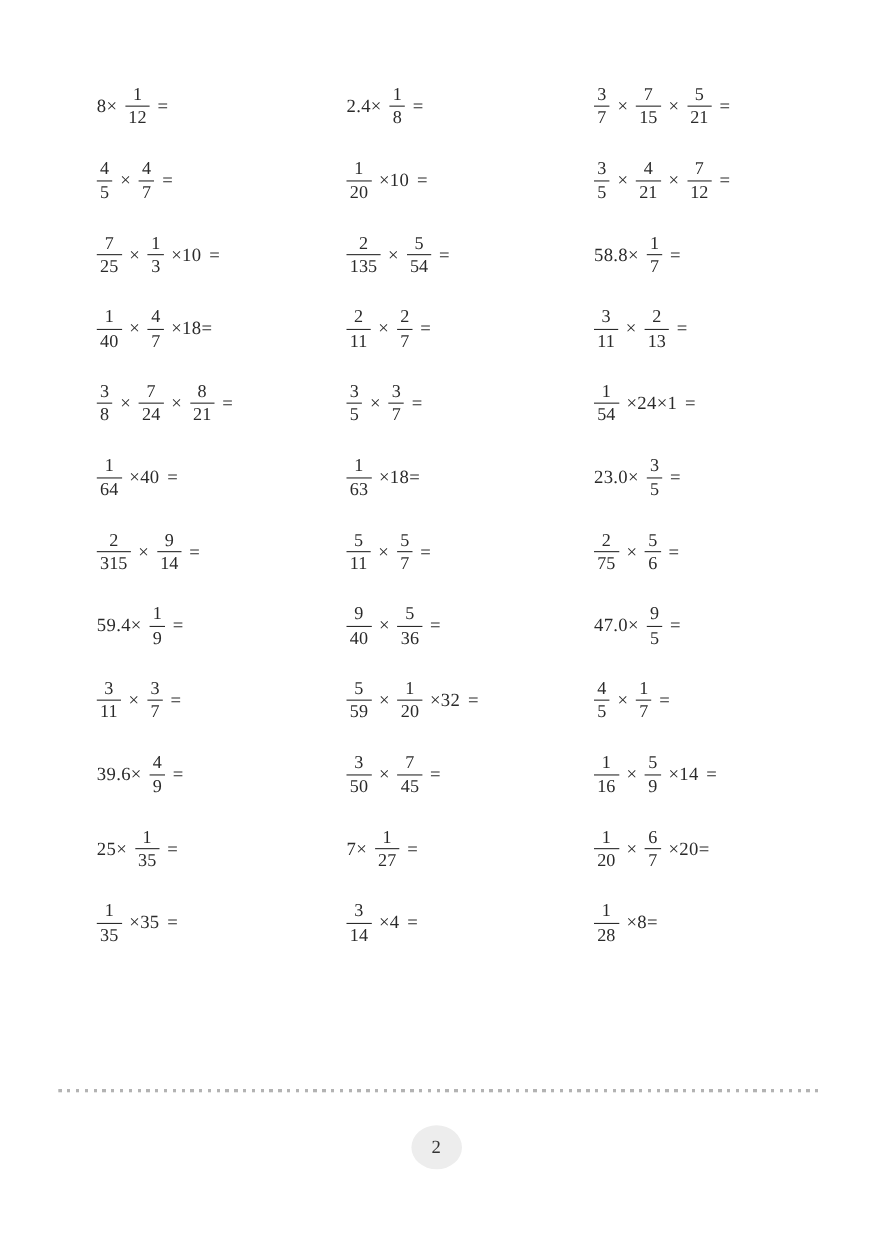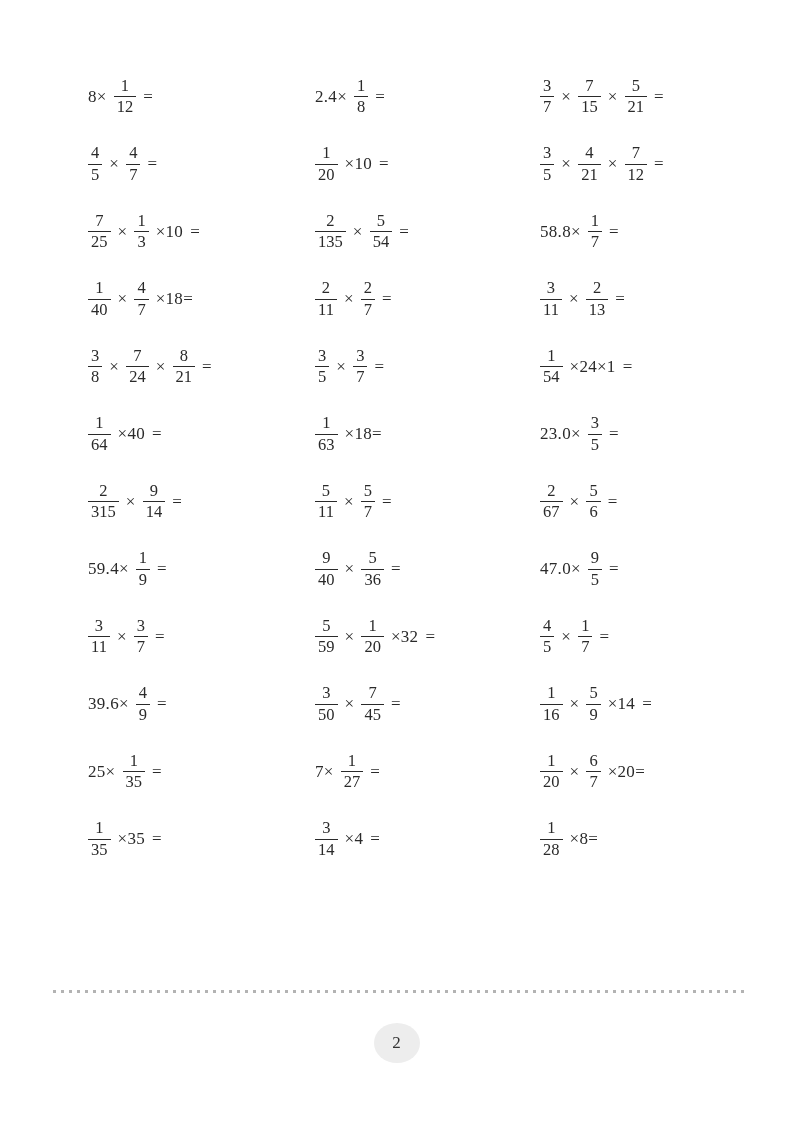--- a/index.html
+++ b/index.html
@@ -327,21 +327,21 @@
           <span class="num">5</span>
           <span class="bar"></span>
           <span class="den">7</span>
         </span>
         <span class="tk">=</span>
       </div>
       <div class="problem">
         <span class="frac">
           <span class="num">2</span>
           <span class="bar"></span>
-          <span class="den">67</span>
+          <span class="den">75</span>
         </span>
         <span class="tk">×</span>
         <span class="frac">
           <span class="num">5</span>
           <span class="bar"></span>
           <span class="den">6</span>
         </span>
         <span class="tk">=</span>
       </div>
       <div class="problem">

